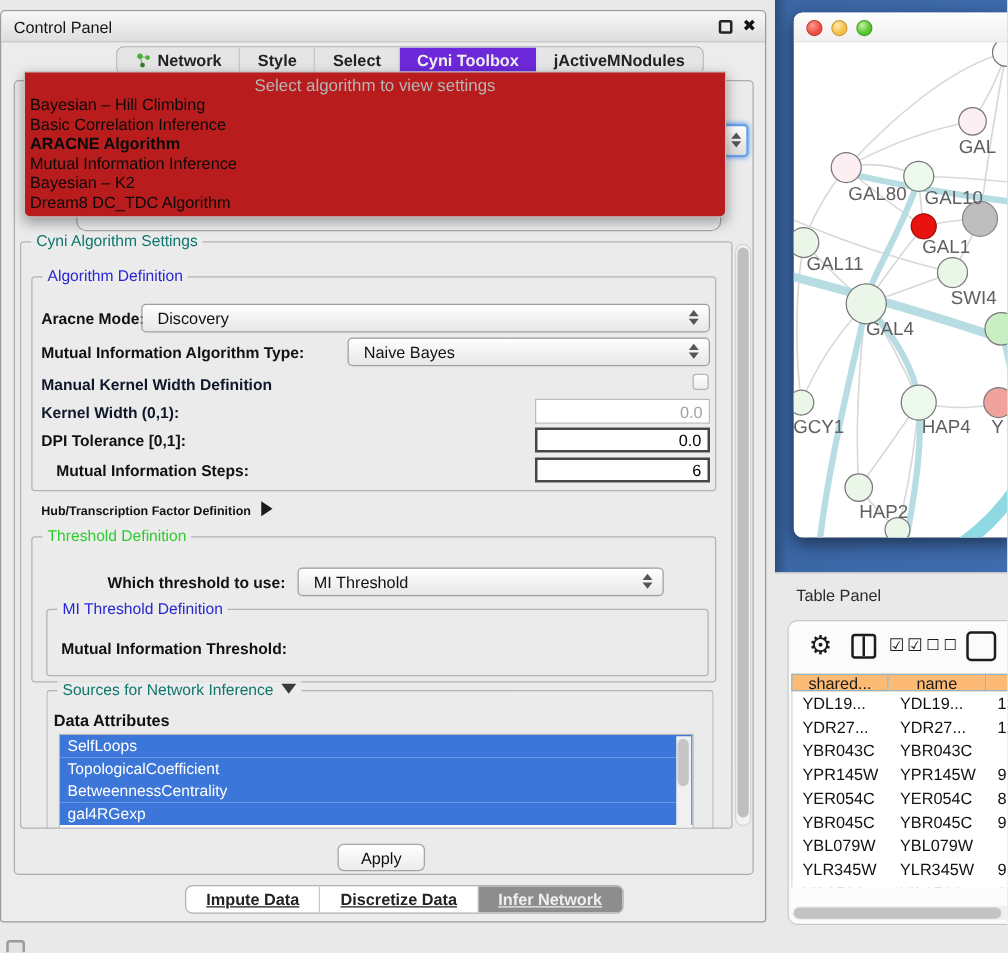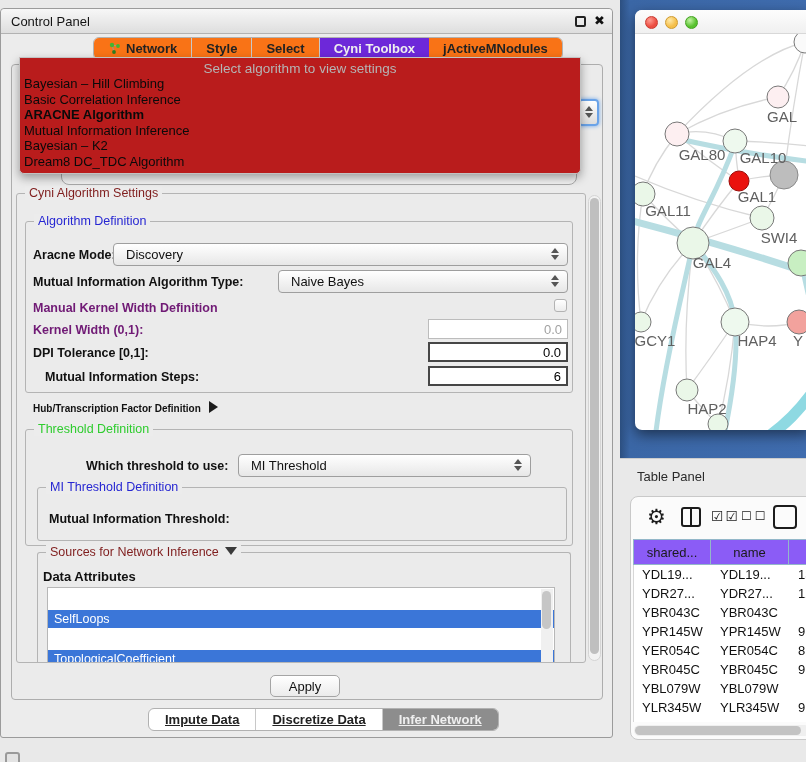--- a/index.html
+++ b/index.html
@@ -28,67 +28,67 @@
     background:#fbfbfb; border:1px solid #c9c9c9; border-radius:8px 0 0 8px; }
   .tp-toolbar { position:absolute; left:0; top:6px; height:30px; width:100%; }
   .gear { position:absolute; left:16px; top:0px; font-size:21px; color:#1c1c1c; line-height:28px;}
   .col-icon { position:absolute; left:50px; top:4px; width:20px; height:20px; border:2px solid #1c1c1c; border-radius:3px;}
   .col-icon::after { content:""; position:absolute; left:7px; top:0; width:2px; height:16px; background:#1c1c1c;}
   .checks { position:absolute; left:80px; top:5px; font-size:14px; color:#1c1c1c; letter-spacing:2px;}
   .unchecks { position:absolute; left:110px; top:6px; font-size:12px; color:#1c1c1c; letter-spacing:3px;}
   .page-icon { position:absolute; left:142px; top:2px; width:24px; height:24px; border:2px solid #1c1c1c; border-radius:4px; }
   .tp-table { position:absolute; left:2px; top:42px; width:216px; }
   .tp-head { display:grid; grid-template-columns:78px 78px 60px; }
-  .tp-head div { height:26px; background:#8b5cf6; border:1px solid #93b7c9; border-left:none;
+  .tp-head div { height:14px; background:#fdba74; border:1px solid #93b7c9; border-left:none;
     font-size:13px; color:#1a1a1a; display:flex; align-items:center; justify-content:center; }
   .tp-head div:first-child { border-left:1px solid #93b7c9; }
   .tp-rows { height:157px; overflow:hidden; border-left:1px solid #d7d7d7; background:#fff;}
   .tp-row { display:grid; grid-template-columns:78px 78px 60px; height:19px; }
   .tp-row div { font-size:13px; color:#111; padding-left:8px; line-height:19px; white-space:nowrap; overflow:hidden;}
   .hscroll { position:absolute; left:3px; top:228px; width:176px; height:11px; background:#efefef; border-radius:6px;}
   .hscroll .thumb { position:absolute; left:1px; top:1px; width:166px; height:9px; background:#c3c3c3; border-radius:5px;}
 
   
   .control-panel { position:absolute; left:0; top:8px; width:613px; height:730px;
     background:#ececec; border:1px solid #9b9b9b; border-radius:4px 4px 3px 3px; }
   .cp-titlebar { position:absolute; left:0; top:0; width:100%; height:25px;
     background:linear-gradient(#f7f7f7,#dedede); border-bottom:1px solid #b2b2b2; border-radius:4px 4px 0 0;}
   .cp-title { position:absolute; left:10px; top:5px; font-size:13px; color:#141414; }
   .float-icon { position:absolute; right:26px; top:7px; width:11px; height:11px; border:2px solid #222; border-radius:2px;}
   .close-icon { position:absolute; right:7px; top:4px; font-size:13px; font-weight:bold; color:#111;}
 
   .tabbar { position:absolute; left:92px; top:28px; height:23px; display:flex;
     background:#fff; border:1px solid #b1b1b1; border-radius:6px; overflow:hidden; }
   .tab { font-size:13px; font-weight:bold; color:#222; padding:0 14px; display:flex; align-items:center; gap:5px;
-    border-right:1px solid #c8c8c8; background:#f97316; }
+    border-right:1px solid #c8c8c8; background:#e5e5e5; }
   .tab:last-child { border-right:none; }
   .tab.sel { background:#6d28d9; color:#efefef; border-right:none;}
 
   .content-box { position:absolute; left:10px; top:55px; width:592px; height:636px;
     border:1px solid #adadad; border-radius:4px; background:#ebebeb; }
 
   
   .combo-sliver { position:absolute; left:60px; top:132px; width:516px; height:44px;
     border:1px solid #a9a9a9; border-radius:8px; background:#f2f2f2; }
   .focus-combo-frag { position:absolute; left:577px; top:90px; width:21px; height:27px; border-radius:4px;
     background:linear-gradient(#fff,#dcdcdc); border:2px solid #6aa3e8; box-shadow:0 0 4px #6aa3e8; }
 
   
   .groupbox { position:absolute; border:1px solid #b4b4b4; border-radius:3px; }
   .gb-title { position:absolute; top:-8px; left:8px; background:#ececec; padding:0 4px;
-    font-size:12.5px; color:#7f1d1d; white-space:nowrap;}
+    font-size:12.5px; color:#0f766e; white-space:nowrap;}
   .gb-title.blue { color:#2626d2; }
   .gb-title.green { color:#2ecc2e; }
 
   .settings-scroll { position:absolute; left:587px; top:186px; width:13px; height:466px;
     background:#f2f2f2; border:1px solid #d4d4d4; border-radius:7px; }
   .settings-scroll .thumb { position:absolute; left:1px; top:2px; width:9px; height:456px; background:#bfbfbf; border-radius:5px;}
 
   .lbl { position:absolute; font-size:12.5px; font-weight:bold; color:#111; white-space:nowrap;}
-  .lbl.dis { color:#701a75; }
+  .lbl.dis { color:#0f172a; }
   .lbl.plain { font-weight:bold; font-size:10px; }
 
   .combo { position:absolute; height:23px; border:1px solid #9e9e9e; border-radius:4px;
     background:linear-gradient(#ffffff,#e7e7e7); font-size:13px; color:#111;
     display:flex; align-items:center; padding-left:12px; }
   .combo .arrows { position:absolute; right:8px; top:4px; display:flex; flex-direction:column; gap:2px; }
   .combo .arrows .up { width:0; height:0; border-left:4px solid transparent; border-right:4px solid transparent; border-bottom:5px solid #555;}
   .combo .arrows .dn { width:0; height:0; border-left:4px solid transparent; border-right:4px solid transparent; border-top:5px solid #555;}
 
   .tfield { position:absolute; height:20px; font-size:13px; text-align:right; padding-right:5px;
@@ -100,21 +100,21 @@
   .checkbox { position:absolute; width:13px; height:13px; border:1px solid #b3b3b3; border-radius:3px;
     background:linear-gradient(#ffffff,#ececec); }
 
   .tri-right { display:inline-block; width:0; height:0; border-top:6px solid transparent;
     border-bottom:6px solid transparent; border-left:9px solid #1b1b1b; margin-left:8px; vertical-align:-1px;}
   .tri-down { display:inline-block; width:0; height:0; border-left:6px solid transparent;
     border-right:6px solid transparent; border-top:8px solid #3a3a3a; margin-left:6px; vertical-align:1px;}
 
   .attr-list { position:absolute; left:46px; top:578px; width:508px; height:76px;
     background:#fff; border:1px solid #b7b7b7; overflow:hidden; }
-  .attr-item { height:18px; background:#3b76d8; color:#fff; font-size:12.5px; line-height:18px; padding-left:6px;margin-top:22px;}
+  .attr-item { height:18px; background:#3b76d8; color:#fff; font-size:12.5px; line-height:18px; padding-left:6px;}
   .list-scroll { position:absolute; right:1px; top:1px; width:12px; height:74px; background:#f0f0f0; }
   .list-scroll .thumb { position:absolute; left:1px; top:2px; width:9px; height:38px; background:#c6c6c6; border-radius:5px;}
 
   .apply-btn { position:absolute; left:269px; top:666px; width:70px; height:22px;
     border:1px solid #a5a5a5; border-radius:5px; background:linear-gradient(#ffffff,#ebebeb);
     font-size:13px; color:#111; display:flex; align-items:center; justify-content:center; }
 
   .bottom-tabs { position:absolute; left:147px; top:699px; height:23px; display:flex;
     background:#fff; border:1px solid #b1b1b1; border-radius:6px; overflow:hidden;}
   .btab { font-size:13px; font-weight:bold; color:#222; padding:0 16px; display:flex; align-items:center;

